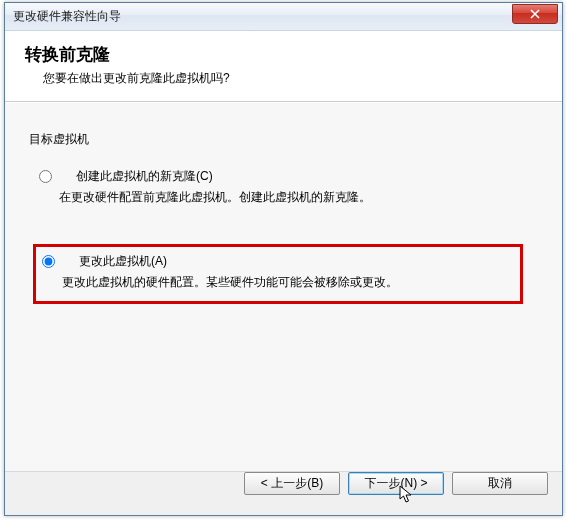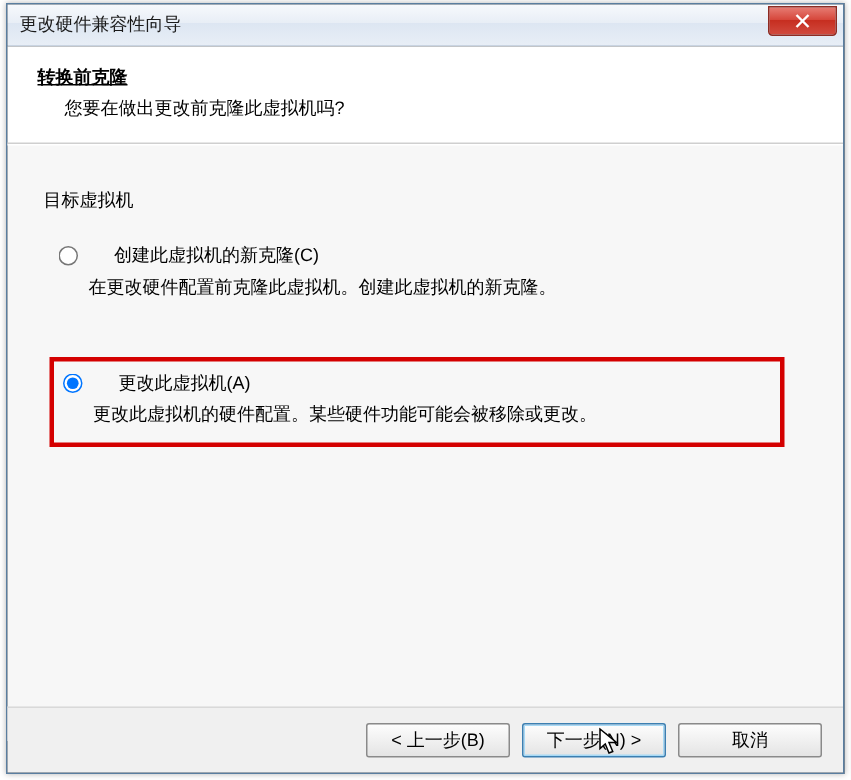--- a/index.html
+++ b/index.html
@@ -50,23 +50,22 @@
     cursor: pointer;
   }
   .close-btn svg { width: 10px; height: 10px; }
   .header-area {
     padding: 12px 20px 14px 20px;
     border-bottom: 1px solid #cfcfcf;
     background: #fff;
   }
   .header-title {
     font-weight: bold;
-    font-size: 12px;
+    font-size: 17px;
     margin-bottom: 4px;
-    text-decoration: underline;
   }
   .header-subtitle {
     font-size: 12px;
     margin-left: 18px;
     color: #000;
   }
   .content {
     padding: 28px 24px 0 24px;
     background: #f7f7f7;
     height: 398px;
@@ -108,21 +107,20 @@
     width: 490px;
   }
   .footer {
     position: absolute;
     bottom: 0; left: 0; right: 0;
     height: 44px;
     background: #f0f0f0;
     border-top: 1px solid #d9d9d9;
     display: flex;
     justify-content: flex-end;
-    align-items: center;
     padding-right: 14px;
     gap: 8px;
   }
   .btn {
     min-width: 96px;
     height: 23px;
     border: 1px solid #8a8a8a;
     background: linear-gradient(to bottom, #fdfdfd, #e4e4e4);
     font-size: 12px;
     border-radius: 2px;

